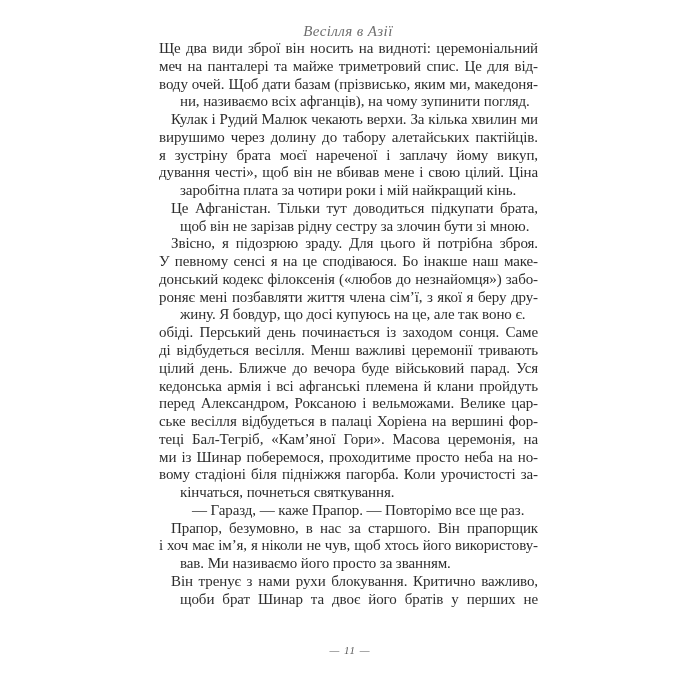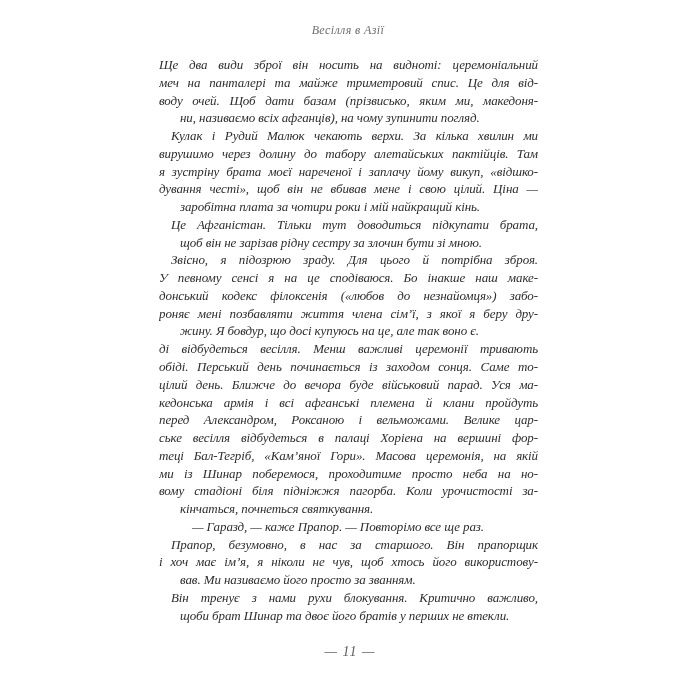--- a/index.html
+++ b/index.html
@@ -19,34 +19,33 @@
     background: var(--background, #ffffff);
     font-family: "Liberation Serif", serif;
   }
   .running-header {
     position: absolute;
     top: 23px;
     left: 0;
     width: 696px;
     text-align: center;
     font-style: italic;
-    font-size: 12px;
+    font-size: 15px;
     letter-spacing: 0.4px;
     color: var(--header-text, #6e6e6e);
   }
   .page-body {
     position: absolute;
-    top: 56px;
+    top: 40px;
     left: 159px;
     width: 379px;
-    font-size: 13px;
+    font-size: 15px;
     line-height: 17.78px;
     letter-spacing: -0.1px;
     color: var(--body-text, #2d2d2d);
-    font-style: italic;
   }
   .paragraph {
     margin: 0;
     padding: 0;
   }
   .line {
     height: 17.78px;
     overflow: hidden;
     text-align: justify;
     text-align-last: justify;
@@ -58,21 +57,21 @@
   .line.indent {
     text-indent: 12px;
   }
   .page-number {
     position: absolute;
     top: 644px;
     left: 0;
     width: 700px;
     text-align: center;
     font-style: italic;
-    font-size: 14px;
+    font-size: 11px;
     letter-spacing: 1px;
     color: var(--footer-text, #5f5f5f);
   }
 </style>
 </head>
 <body>
 
 <div class="page">
   <div class="running-header">Весілля в Азії</div>
 
@@ -95,22 +94,22 @@
         <div class="line last">щоб він не зарізав рідну сестру за злочин бути зі мною.</div>
       </div>
       <div class="paragraph">
         <div class="line indent">Звісно, я підозрюю зраду. Для цього й потрібна зброя.</div>
         <div class="line">У певному сенсі я на це сподіваюся. Бо інакше наш маке-</div>
         <div class="line">донський кодекс філоксенія («любов до незнайомця») забо-</div>
         <div class="line">роняє мені позбавляти життя члена сім’ї, з якої я беру дру-</div>
         <div class="line last">жину. Я бовдур, що досі купуюсь на це, але так воно є.</div>
       </div>
       <div class="paragraph">
+        <div class="line">обіді. Перський день починається із заходом сонця. Саме то-</div>
         <div class="line">ді відбудеться весілля. Менш важливі церемонії тривають</div>
-        <div class="line">обіді. Перський день починається із заходом сонця. Саме то-</div>
         <div class="line">цілий день. Ближче до вечора буде військовий парад. Уся ма-</div>
         <div class="line">кедонська армія і всі афганські племена й клани пройдуть</div>
         <div class="line">перед Александром, Роксаною і вельможами. Велике цар-</div>
         <div class="line">ське весілля відбудеться в палаці Хоріена на вершині фор-</div>
         <div class="line">теці Бал-Тегріб, «Кам’яної Гори». Масова церемонія, на якій</div>
         <div class="line">ми із Шинар поберемося, проходитиме просто неба на но-</div>
         <div class="line">вому стадіоні біля підніжжя пагорба. Коли урочистості за-</div>
         <div class="line last">кінчаться, почнеться святкування.</div>
       </div>
       <div class="paragraph">

